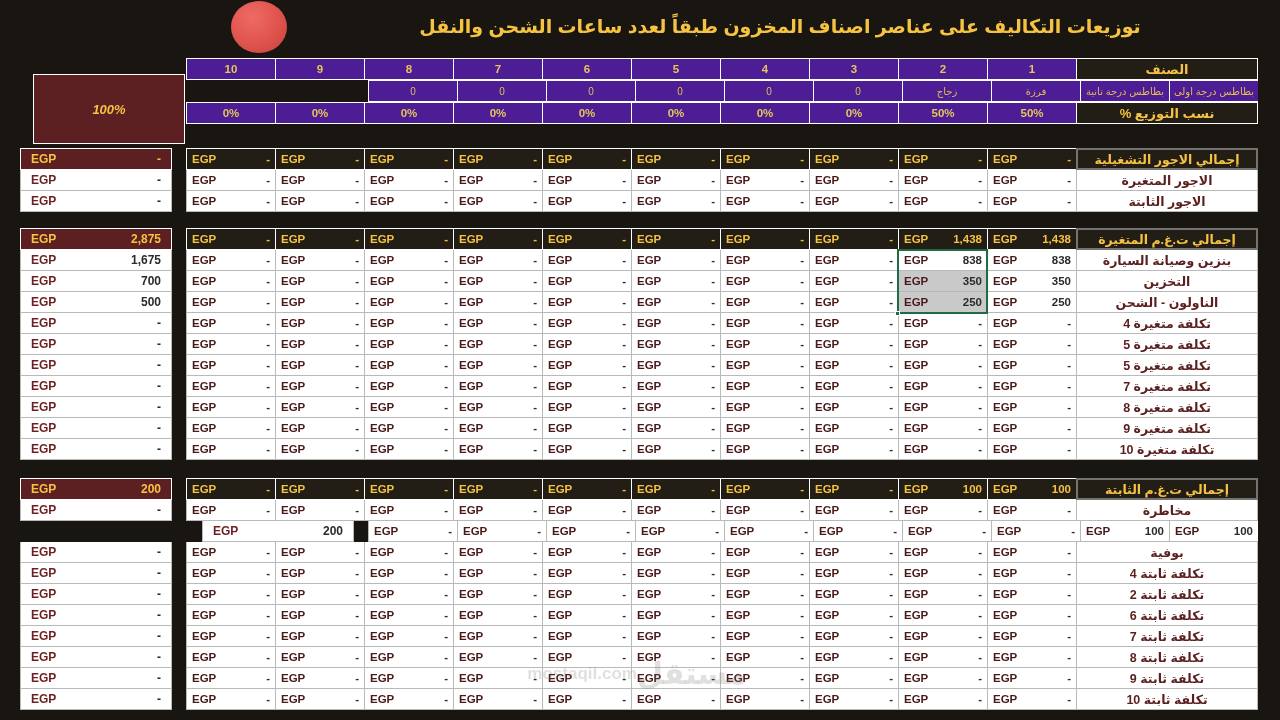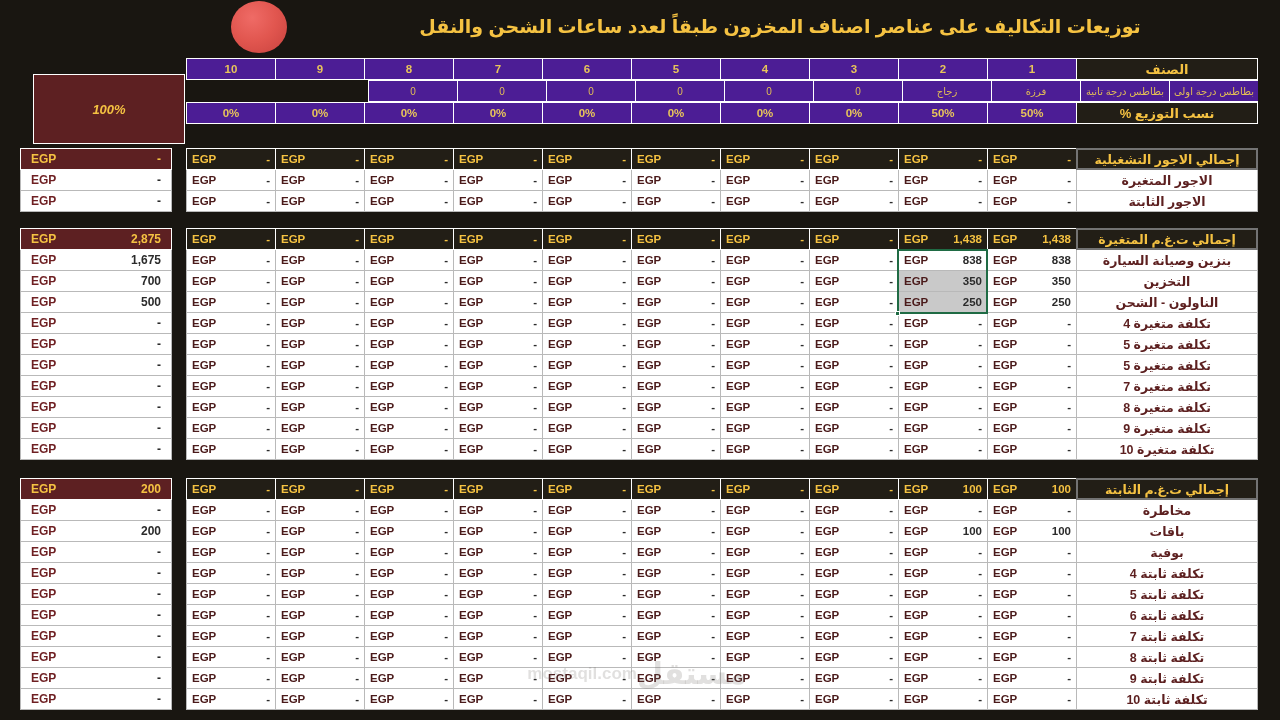--- a/index.html
+++ b/index.html
@@ -1020,21 +1020,20 @@
             <span class="cur">EGP</span>
             <span class="num">-</span>
           </div>
           <div class="gap"></div>
           <div class="total">
             <span class="cur">EGP</span>
             <span class="num">-</span>
           </div>
         </div>
         <div class="row">
-          <div class="lbl">باقات</div>
           <div class="cell">
             <span class="cur">EGP</span>
             <span class="num">100</span>
           </div>
           <div class="cell">
             <span class="cur">EGP</span>
             <span class="num">100</span>
           </div>
           <div class="cell">
             <span class="cur">EGP</span>
@@ -1164,21 +1163,21 @@
             <span class="cur">EGP</span>
             <span class="num">-</span>
           </div>
           <div class="gap"></div>
           <div class="total">
             <span class="cur">EGP</span>
             <span class="num">-</span>
           </div>
         </div>
         <div class="row">
-          <div class="lbl">تكلفة ثابتة 5</div>
+          <div class="lbl">تكلفة ثابتة 2</div>
           <div class="cell">
             <span class="cur">EGP</span>
             <span class="num">-</span>
           </div>
           <div class="cell">
             <span class="cur">EGP</span>
             <span class="num">-</span>
           </div>
           <div class="cell">
             <span class="cur">EGP</span>

